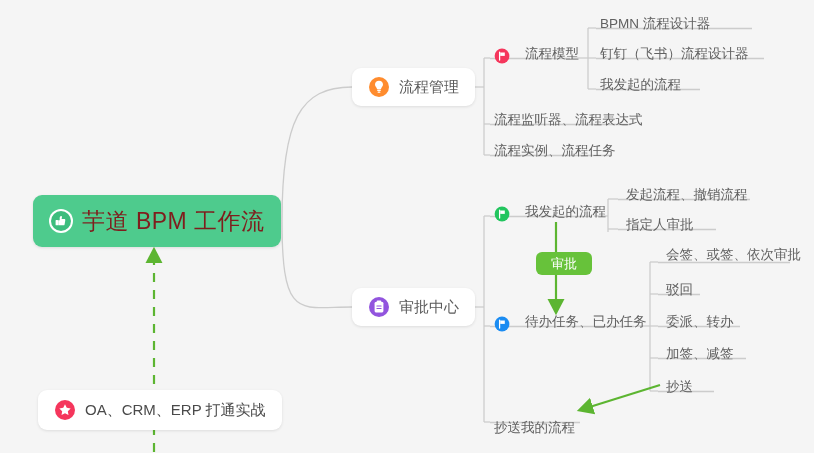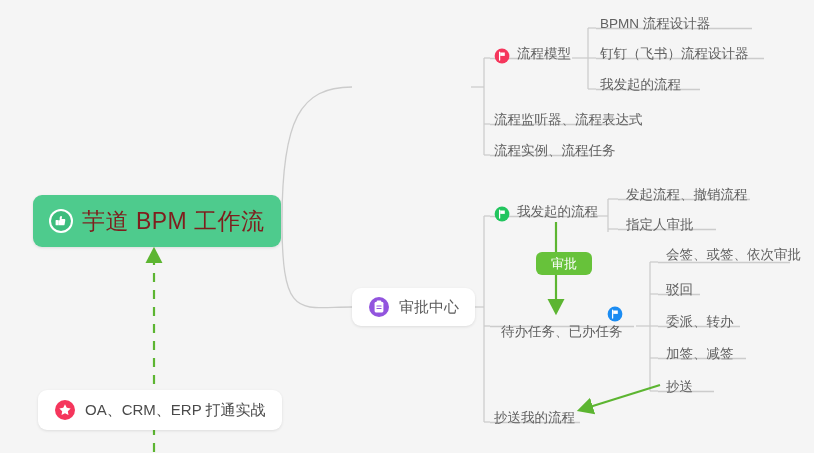--- a/index.html
+++ b/index.html
@@ -37,21 +37,21 @@
   .n-liucheng{left:352px;top:68px;}
   .n-shenpi{left:352px;top:288px;}
   .n-oa{left:38px;top:390px;height:40px;}
   .n-oa .label{font-size:15px;color:#4a4a4a;}
 
   
   .plain{height:26px;align-items:flex-end;}
   .plain .label{
     color:#616161;font-size:13.5px;white-space:nowrap;line-height:20px;
   }
-  .plain.ico .label{margin-left:7px;}
+  .plain.ico .label{margin-left:15px;}
 
   
   .ico-c{
     width:19px;height:19px;border-radius:50%;
     display:inline-flex;align-items:center;justify-content:center;
     flex:0 0 auto;
   }
   .ico-c svg{display:block;}
   .ico-lg{width:22px;height:22px;}
   .root .ico-c{width:24px;height:24px;background:#ffffff;margin-right:9px;}
@@ -148,20 +148,31 @@
       <svg width="24" height="24" viewBox="0 0 24 24">
         <circle cx="12" cy="12" r="11" fill="#ffffff"></circle>
         <circle cx="12" cy="12" r="10" fill="#3dbd7d"></circle>
         <path d="M9.2 11.2h1.5V8.9c0-1.1.6-1.9 1.5-1.9.5 0 .8.3.8.9 0 .7-.4 1.4-.4 2.2h2.6c.7 0 1.2.5 1.1 1.2l-.7 4.1c-.1.6-.5.9-1.1.9H9.2z" fill="#ffffff"></path>
         <rect x="6.6" y="11.1" width="2.5" height="5.2" rx="0.6" fill="#ffffff"></rect>
       </svg>
     </span>
     <span class="label">芋道 BPM 工作流</span>
   </div>
 
+  <div class="node card n-liucheng">
+    <span class="ico-c ico-lg">
+      <svg width="22" height="22" viewBox="0 0 22 22">
+        <circle cx="11" cy="11" r="10" fill="#ff8c2e"></circle>
+        <path d="M11 4.8c2.3 0 4 1.7 4 3.8 0 1.5-.9 2.4-1.5 3.2-.3.4-.4.7-.4 1.1h-4.2c0-.4-.1-.7-.4-1.1-.6-.8-1.5-1.7-1.5-3.2 0-2.1 1.7-3.8 4-3.8z" fill="#ffffff"></path>
+        <rect x="9.1" y="13.6" width="3.8" height="1.3" rx="0.55" fill="#ffffff"></rect>
+        <rect x="9.6" y="15.5" width="2.8" height="1.2" rx="0.55" fill="#ffffff"></rect>
+      </svg>
+    </span>
+    <span class="label" style="margin-left:9px">流程管理</span>
+  </div>
 
   <div class="node plain ico" style="left:494px;top:38px;">
     <span class="ico-c flag-sm">
       <svg width="16" height="16" viewBox="0 0 16 16">
         <circle cx="8" cy="8" r="7.4" fill="#f5365c"></circle>
         <path d="M5.6 4.1v8" stroke="#ffffff" stroke-width="1.25" stroke-linecap="round"></path>
         <path d="M6.2 4.5h4.6v3.4H6.2z" fill="#ffffff"></path>
       </svg>
     </span>
     <span class="label">流程模型</span>
@@ -208,21 +219,21 @@
     <span class="label">我发起的流程</span>
   </div>
 
   <div class="node plain" style="left:626px;top:179px;">
     <span class="label">发起流程、撤销流程</span>
   </div>
   <div class="node plain" style="left:626px;top:209px;">
     <span class="label">指定人审批</span>
   </div>
 
-  <div class="node plain ico" style="left:494px;top:306px;flex-direction:column;">
+  <div class="node plain ico" style="left:494px;top:306px;">
     <span class="ico-c flag-sm">
       <svg width="16" height="16" viewBox="0 0 16 16">
         <circle cx="8" cy="8" r="7.4" fill="#1b8cf2"></circle>
         <path d="M5.6 4.1v8" stroke="#ffffff" stroke-width="1.25" stroke-linecap="round"></path>
         <path d="M6.2 4.5h4.6v3.4H6.2z" fill="#ffffff"></path>
       </svg>
     </span>
     <span class="label">待办任务、已办任务</span>
   </div>
 
@@ -235,21 +246,21 @@
   <div class="node plain" style="left:666px;top:306px;">
     <span class="label">委派、转办</span>
   </div>
   <div class="node plain" style="left:666px;top:338px;">
     <span class="label">加签、减签</span>
   </div>
   <div class="node plain" style="left:666px;top:371px;font-family:Liberation Serif, serif;">
     <span class="label">抄送</span>
   </div>
 
-  <div class="node plain" style="left:494px;top:402px;">
+  <div class="node plain" style="left:494px;top:412px;">
     <span class="label">抄送我的流程</span>
   </div>
 
   <div class="badge">审批</div>
 
   <div class="node card n-oa">
     <span class="ico-c ico-lg">
       <svg width="22" height="22" viewBox="0 0 22 22">
         <circle cx="11" cy="11" r="10" fill="#f5365c"></circle>
         <path d="M11 5.3l1.75 3.55 3.92.57-2.84 2.76.67 3.9L11 14.24l-3.5 1.84.67-3.9L5.33 9.42l3.92-.57z" fill="#ffffff"></path>

